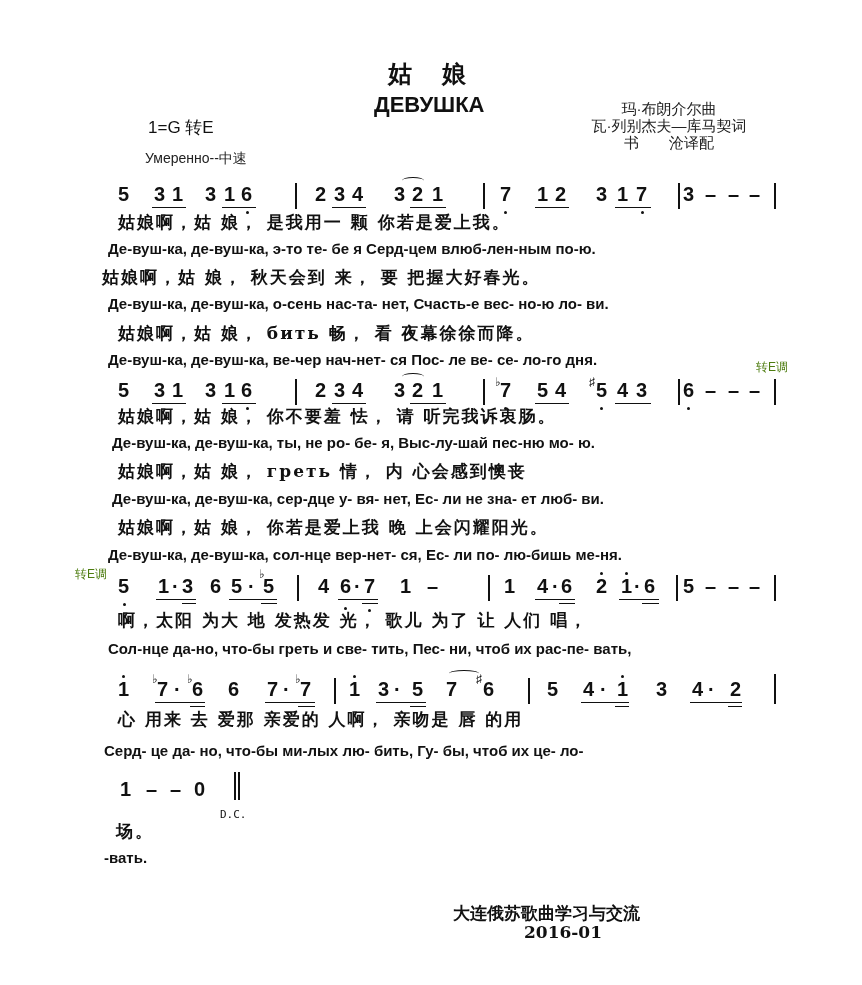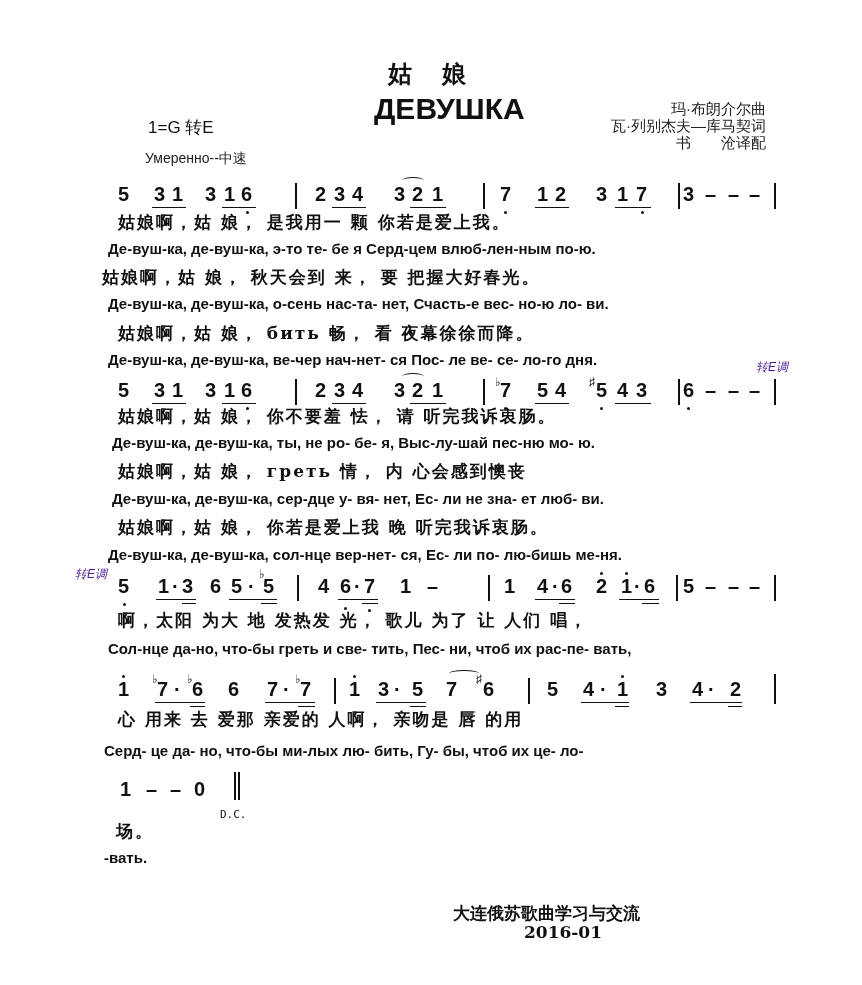--- a/index.html
+++ b/index.html
@@ -1,33 +1,33 @@
 <!DOCTYPE html>
 <html><head>
 <meta charset="utf-8">
 <style>
   html, body { margin:0; padding:0; background:#ffffff; }
   body { width:862px; height:985px; position:relative; overflow:hidden; color:#111; font-family:"Liberation Sans", sans-serif; }
   .abs { position:absolute; white-space:nowrap; }
   .title-cn { font-family:"DejaVu Serif", serif; font-size:24px; font-weight:bold; letter-spacing:30px; }
-  .title-ru { font-size:30px; font-weight:bold; }
+  .title-ru { font-size:22px; font-weight:bold; }
   .key { font-size:17px; }
   .tempo { font-size:14px; color:#222; }
   .credit { font-size:15px; color:#222; line-height:17px; }
-  .credit-row { display:flex; justify-content:flex-end; width:162px;margin-left:16px; }
+  .credit-row { display:flex; justify-content:center; width:162px; }
   .notes { font-size:20px; font-weight:bold; height:36px; }
   .cn { font-family:"DejaVu Serif", serif; font-size:17px; font-weight:bold; letter-spacing:2px; }
   .ru { font-size:15px; font-weight:bold; }
   .note { position:absolute; top:0; display:inline-block; text-align:center; }
   .ul { position:absolute; border-top:1.5px solid #111; }
   .dot { position:absolute; width:3px; height:3px; background:#111; border-radius:50%; }
   .bar { position:absolute; width:1.5px; background:#111; }
   .acc { position:absolute; font-size:12px; font-weight:normal; }
   .tie { position:absolute; border-top:1.5px solid #111; border-radius:50% 50% 0 0; height:6px; }
-  .small { font-size:12px; color:#4c1d95;font-style:italic; }
+  .small { font-size:12px; color:#4d7c0f; }
   .dc { font-family:"DejaVu Sans Mono", monospace; font-size:11px; }
   .footer { font-family:"DejaVu Serif", serif; font-size:17px; font-weight:bold; }
 </style>
 </head>
 <body>
 
 <div class="abs title-cn" style="left:388px;top:58px;">姑娘</div>
 <div class="abs title-ru" style="left:374px;top:92px;">ДЕВУШКА</div>
 <div class="abs key" style="left:134px;top:116px;margin-left:14px;">1=G 转E</div>
 <div class="abs tempo" style="left:145px;top:150px;">Умеренно--中速</div>
@@ -131,21 +131,21 @@
   <div class="dot" style="left:687px;top:28px"></div>
   <span class="note" style="left:705px">–</span>
   <span class="note" style="left:728px">–</span>
   <span class="note" style="left:749px">–</span>
   <div class="bar" style="left:774px;top:0;height:26px"></div>
 </div>
 <div class="abs cn" style="left:118px;top:405px;">姑娘啊，姑 娘， 你不要羞 怯， 请 听完我诉衷肠。</div>
 <div class="abs ru" style="left:112px;top:434px;">Де-вуш-ка, де-вуш-ка,  ты, не ро-  бе-   я,    Выс-лу-шай пес-ню мо- ю.</div>
 <div class="abs cn" style="left:118px;top:460px;">姑娘啊，姑 娘， греть 情， 内 心会感到懊丧</div>
 <div class="abs ru" style="left:112px;top:490px;">Де-вуш-ка, де-вуш-ка,  сер-дце у-  вя-  нет,   Ес-   ли не зна- ет люб- ви.</div>
-<div class="abs cn" style="left:118px;top:516px;">姑娘啊，姑 娘， 你若是爱上我 晚 听完我诉衷肠。</div>
+<div class="abs cn" style="left:118px;top:516px;">姑娘啊，姑 娘， 你若是爱上我 晚 上会闪耀阳光。</div>
 <div class="abs ru" style="left:108px;top:546px;">Де-вуш-ка, де-вуш-ка,  сол-нце вер-нет-  ся,   Ес-   ли по- лю-бишь ме-ня.</div>
 <div class="abs small" style="left:75px;top:566px;">转E调</div>
 
 <div class="abs notes" style="left:0;top:575px;width:862px;">
   <span class="note" style="left:118px">5</span>
   <div class="dot" style="left:123px;top:28px"></div>
   <span class="note" style="left:158px">1</span>
   <span class="note" style="left:172px">·</span>
   <span class="note" style="left:182px">3</span>
   <div class="ul" style="left:156px;top:24px;width:40px"></div>

